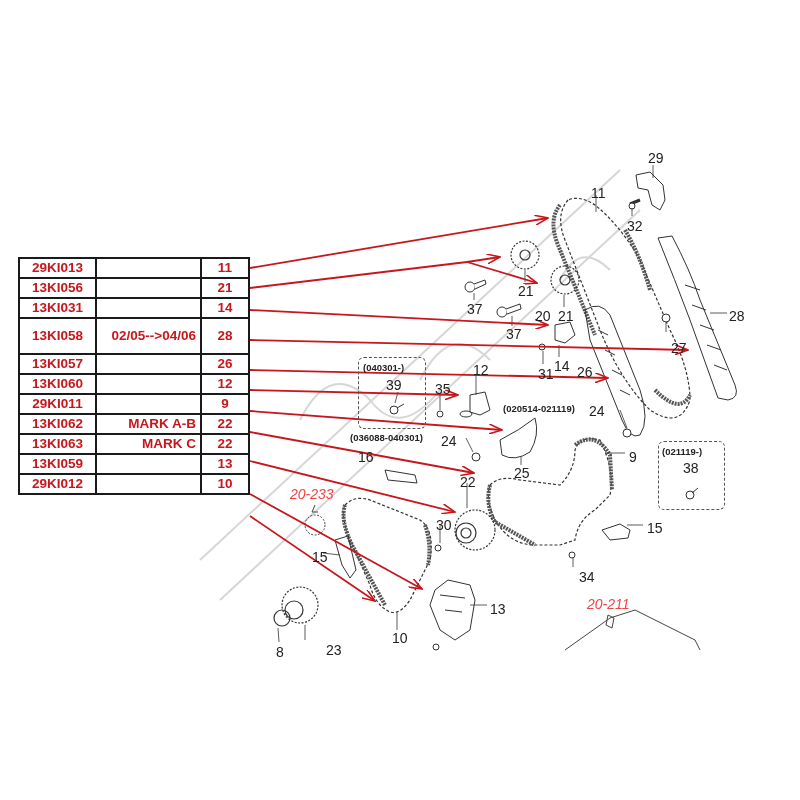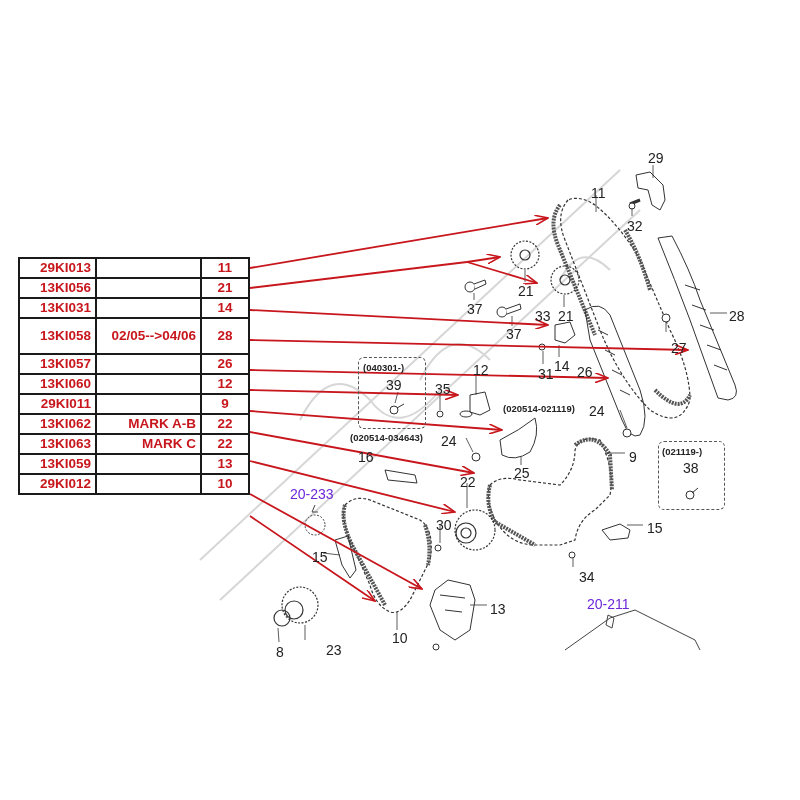--- a/index.html
+++ b/index.html
@@ -8,28 +8,28 @@
   #canvas { position: absolute; left: 0; top: 0; width: 800px; height: 800px; }
   table.parts {
     position: absolute; left: 18px; top: 257px;
     border-collapse: collapse; z-index: 3; background: #fff;
   }
   table.parts td {
     border: 2px solid #1a1a1a; color: #c8161d; font-weight: bold;
     font-size: 13.5px; padding: 0 4px; height: 18px; line-height: 18px;
     font-family: "Liberation Sans", sans-serif; white-space: nowrap;
   }
-  table.parts td.code { width: 67px; text-align: right; }
+  table.parts td.code { width: 67px; text-align: center; }
   table.parts td.note { width: 95px; text-align: right; }
   table.parts td.ref  { width: 38px; text-align: center; }
   table.parts tr.tall td { height: 34px; }
   .lbl { position: absolute; font-size: 14px; color: #222; z-index: 2;
          font-family: "Liberation Sans", sans-serif; }
-  .bigref { position: absolute; font-size: 14px; color: #6d28d9; z-index: 2;
-            font-family: "Liberation Sans", sans-serif; }
+  .bigref { position: absolute; font-size: 14px; color: #ef4444; z-index: 2;
+            font-family: "Liberation Sans", sans-serif; font-style: italic; }
   .dbox { position: absolute; border: 1px dashed #555; border-radius: 6px; z-index: 1; }
   .dlbl { position: absolute; font-size: 9.5px; font-weight: bold; color: #222; z-index: 2;
           font-family: "Liberation Sans", sans-serif; white-space: nowrap; }
 </style>
 </head>
 <body>
 
 <svg id="canvas" viewBox="0 0 800 800" xmlns="http://www.w3.org/2000/svg">
   <defs>
     <marker id="arr" markerWidth="14" markerHeight="10" refX="13" refY="5" orient="auto" markerUnits="userSpaceOnUse">
@@ -264,33 +264,33 @@
   </tr>
 </tbody>
   </table>
 
 <div class="dbox" style="left:358px; top:357px; width:66px; height:70px;"></div>
 <div class="dbox" style="left:658px; top:441px; width:65px; height:67px;"></div>
 
 <span class="dlbl" style="left:363px; top:362px;">(040301-)</span>
 <span class="dlbl" style="left:662px; top:446px;">(021119-)</span>
 <span class="dlbl" style="left:503px; top:403px;">(020514-021119)</span>
-<span class="dlbl" style="left:350px; top:432px;">(020514-034643)</span>
+<span class="dlbl" style="left:350px; top:432px;">(036088-040301)</span>
 
 <span class="bigref" style="left:290px; top:486px;">20-233</span>
 <span class="bigref" style="left:587px; top:596px;">20-211</span>
 
 <span class="lbl" style="left:648px; top:150px;">29</span>
 <span class="lbl" style="left:591px; top:185px;">11</span>
 <span class="lbl" style="left:627px; top:218px;">32</span>
 <span class="lbl" style="left:518px; top:283px;">21</span>
 <span class="lbl" style="left:558px; top:308px;">21</span>
 <span class="lbl" style="left:467px; top:301px;">37</span>
 <span class="lbl" style="left:506px; top:326px;">37</span>
-<span class="lbl" style="left:535px; top:308px;">33</span>
+<span class="lbl" style="left:535px; top:308px;">20</span>
 <span class="lbl" style="left:671px; top:340px;">27</span>
 <span class="lbl" style="left:729px; top:308px;">28</span>
 <span class="lbl" style="left:554px; top:358px;">14</span>
 <span class="lbl" style="left:538px; top:366px;">31</span>
 <span class="lbl" style="left:577px; top:364px;">26</span>
 <span class="lbl" style="left:473px; top:362px;">12</span>
 <span class="lbl" style="left:435px; top:381px;text-align:center;">35</span>
 <span class="lbl" style="left:386px; top:377px;">39</span>
 <span class="lbl" style="left:589px; top:403px;">24</span>
 <span class="lbl" style="left:441px; top:433px;">24</span>

